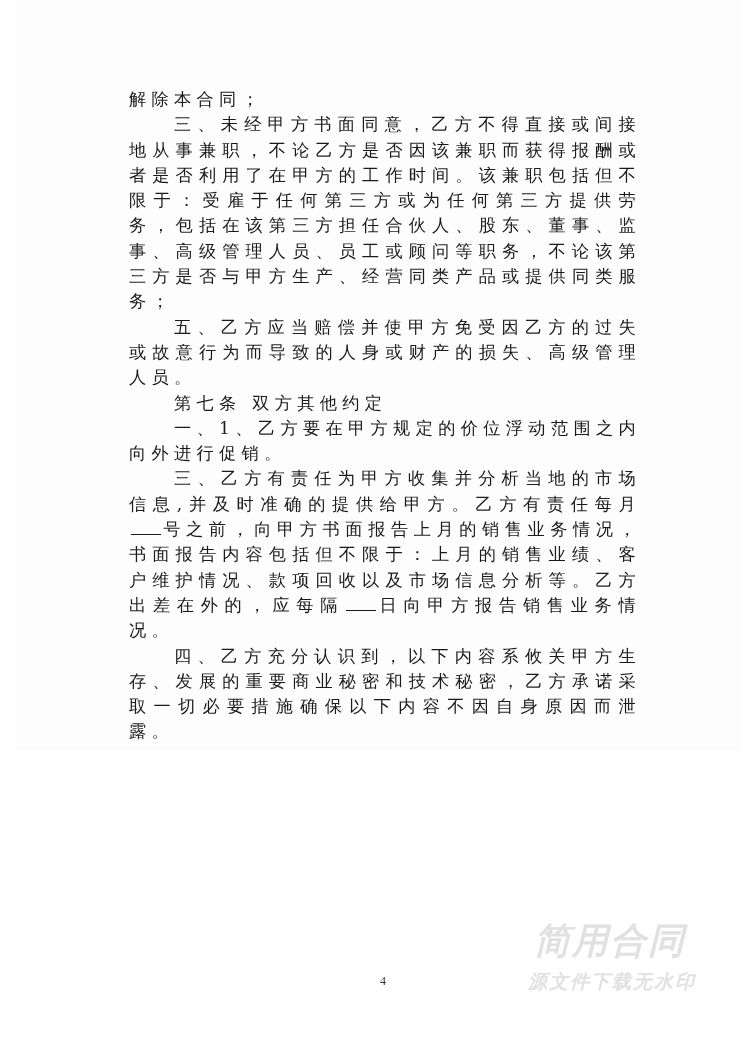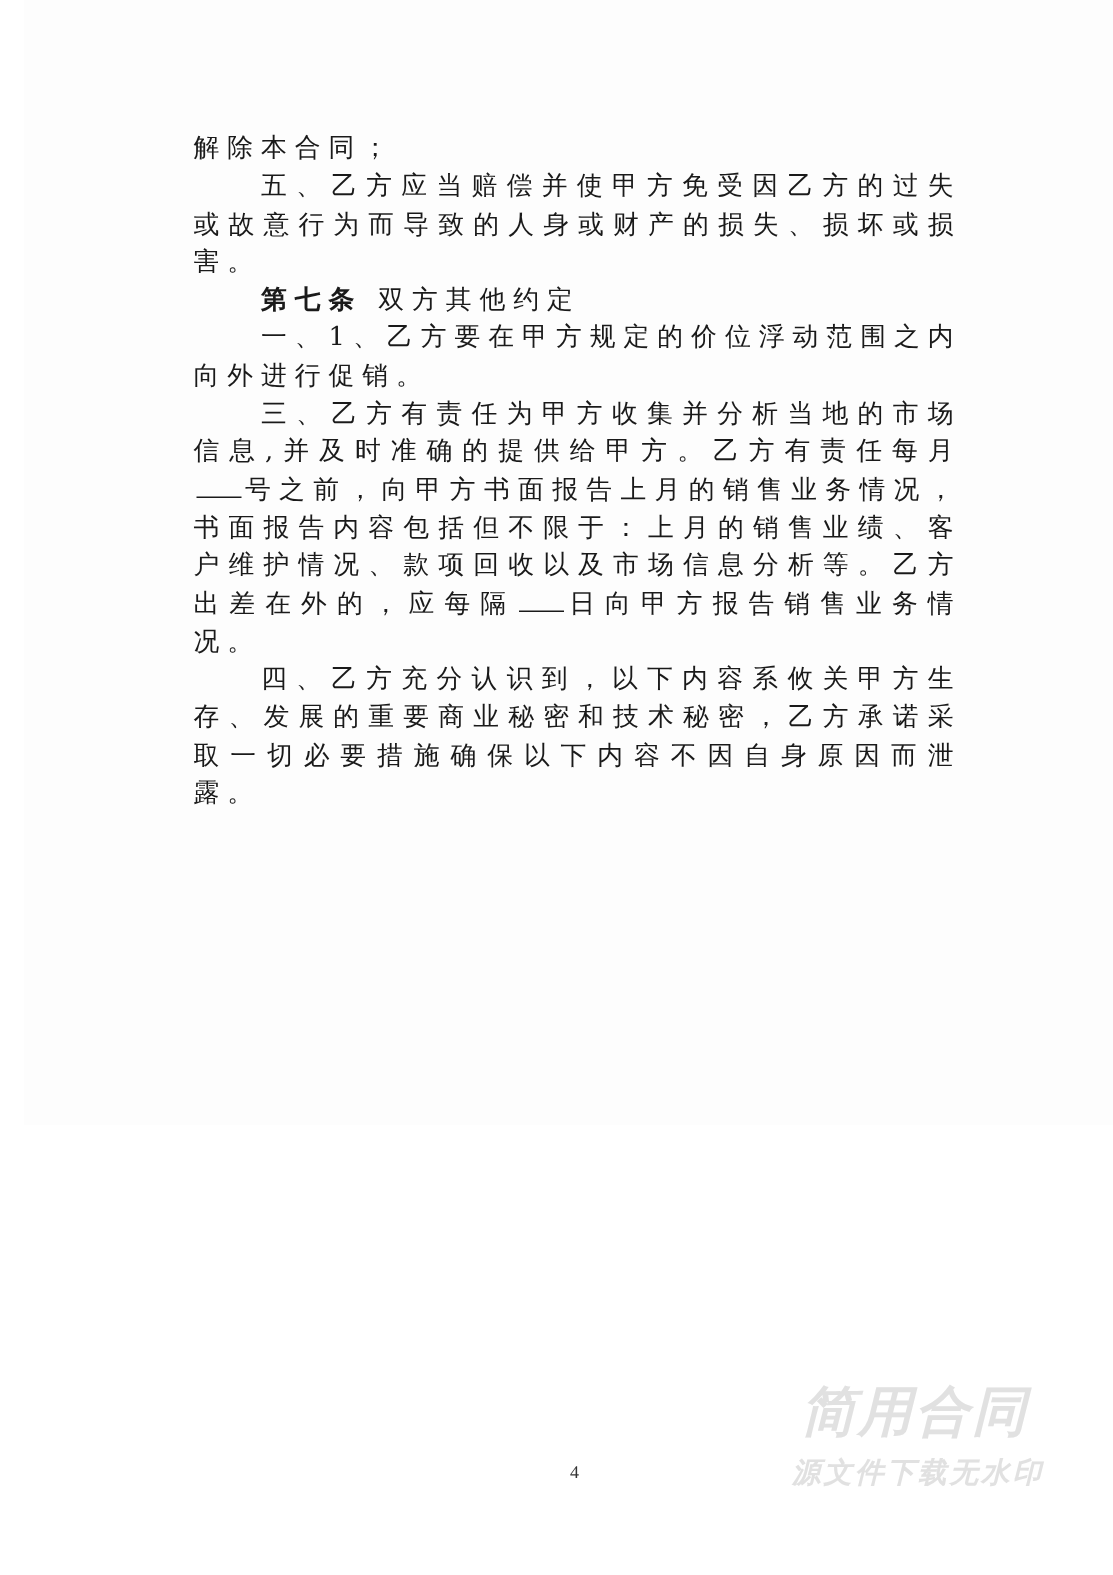--- a/index.html
+++ b/index.html
@@ -31,21 +31,21 @@
     font-size: 17.2px;
     line-height: 25.3px;
     letter-spacing: 5.3px;
     text-align: justify;
   }
   .content p {
     margin: 0;
     padding: 0;
   }
   .indent { text-indent: 45px; }
-  .heading-bold { font-weight: bold; }
+  .heading-bold { font-weight: normal; }
   .blank {
     display: inline-block;
     width: 30px;
     border-bottom: 1.3px solid #1a1a1a;
     height: 16px;
     vertical-align: baseline;
     margin: 0 2px;
   }
   .page-number {
     position: absolute;
@@ -80,21 +80,22 @@
     white-space: nowrap;
     text-align: center;
   }
 </style>
 </head>
 <body>
 
 <div class="page">
   <div class="content">
     <p>解除本合同；</p>
-    <p class="indent">五、乙方应当赔偿并使甲方免受因乙方的过失或故意行为而导致的人身或财产的损失、损坏或损害。</p>
+    <p class="indent">三、未经甲方书面同意，乙方不得直接或间接地从事兼职，不论乙方是否因该兼职而获得报酬或者是否利用了在甲方的工作时间。该兼职包括但不限于：受雇于任何第三方或为任何第三方提供劳务，包括在该第三方担任合伙人、股东、董事、监事、高级管理人员、员工或顾问等职务，不论该第三方是否与甲方生产、经营同类产品或提供同类服务；</p>
+    <p class="indent">五、乙方应当赔偿并使甲方免受因乙方的过失或故意行为而导致的人身或财产的损失、高级管理人员。</p>
     <p class="indent"><span class="heading-bold">第七条</span><span> 双方其他约定</span></p>
     <p class="indent">一、1、乙方要在甲方规定的价位浮动范围之内向外进行促销。</p>
     <p class="indent"><span>三、乙方有责任为甲方收集并分析当地的市场信息,并及时准确的提供给甲方。乙方有责任每月</span><span class="blank"></span><span>号之前，向甲方书面报告上月的销售业务情况，书面报告内容包括但不限于：上月的销售业绩、客户维护情况、款项回收以及市场信息分析等。乙方出差在外的，应每隔</span><span class="blank"></span><span>日向甲方报告销售业务情况。</span></p>
     <p class="indent">四、乙方充分认识到，以下内容系攸关甲方生存、发展的重要商业秘密和技术秘密，乙方承诺采取一切必要措施确保以下内容不因自身原因而泄露。</p>
 
   </div>
 
   <div class="page-number">4</div>
 
   <div class="watermark-main">简用合同</div>

